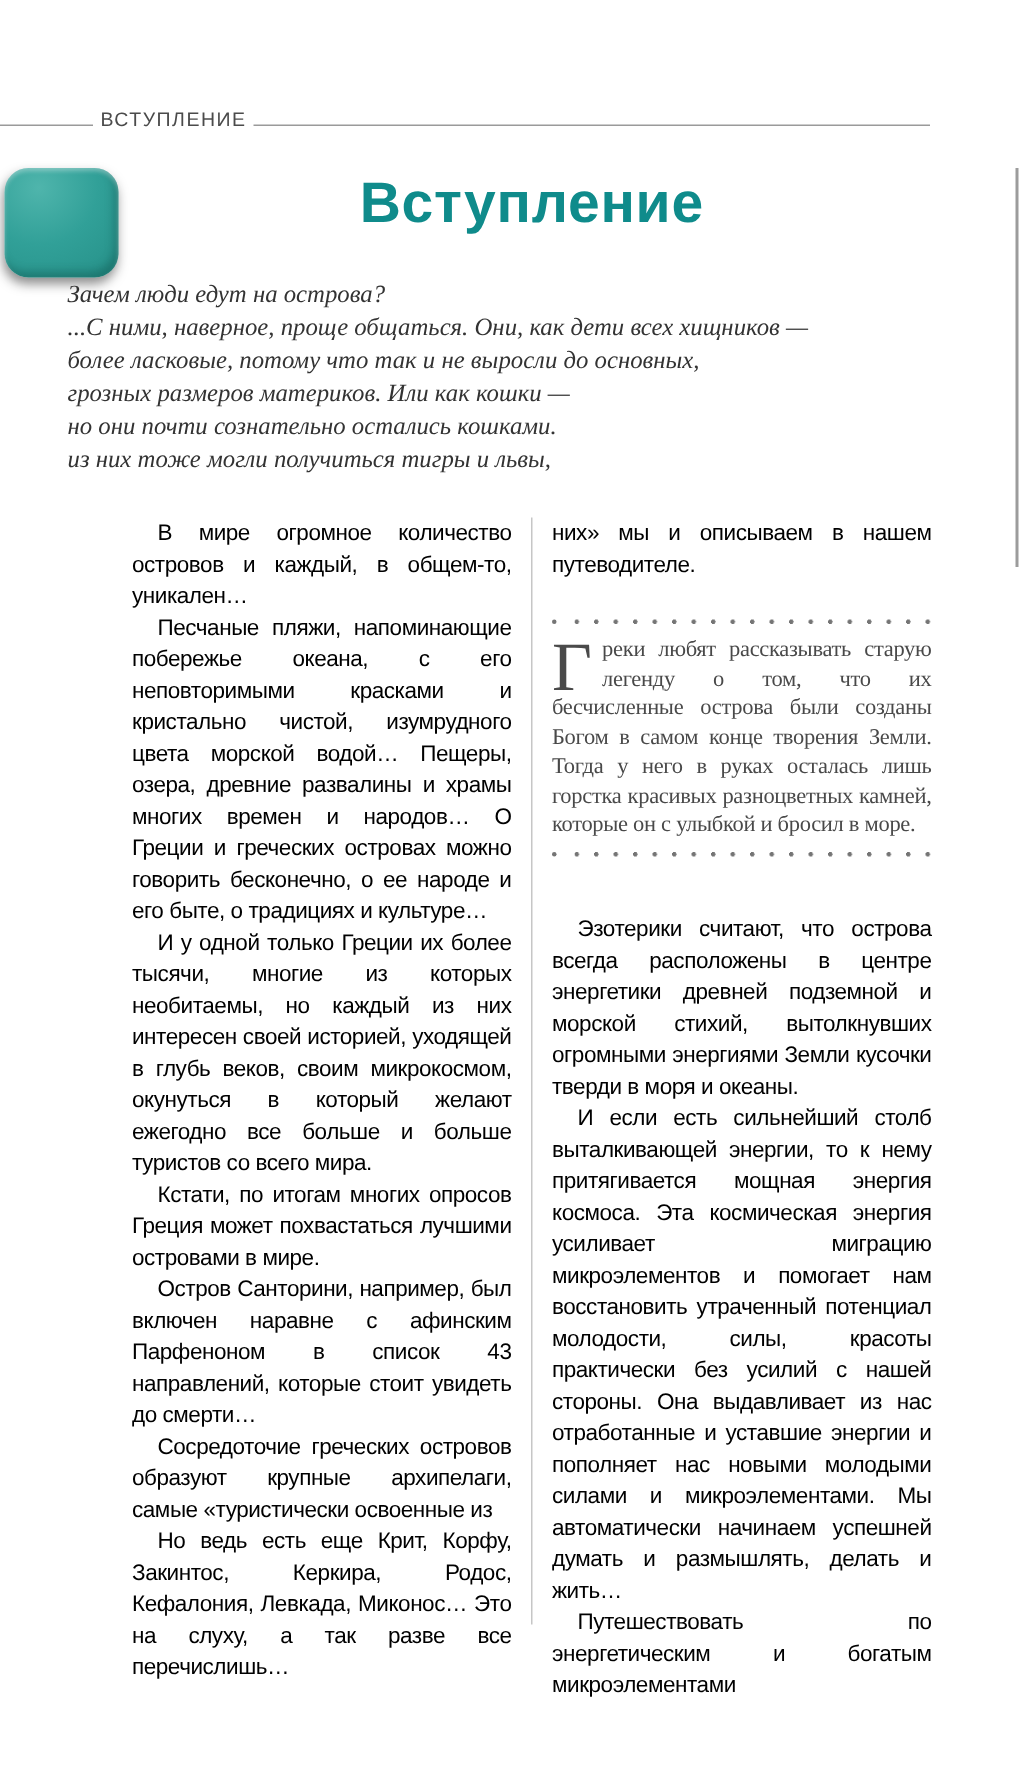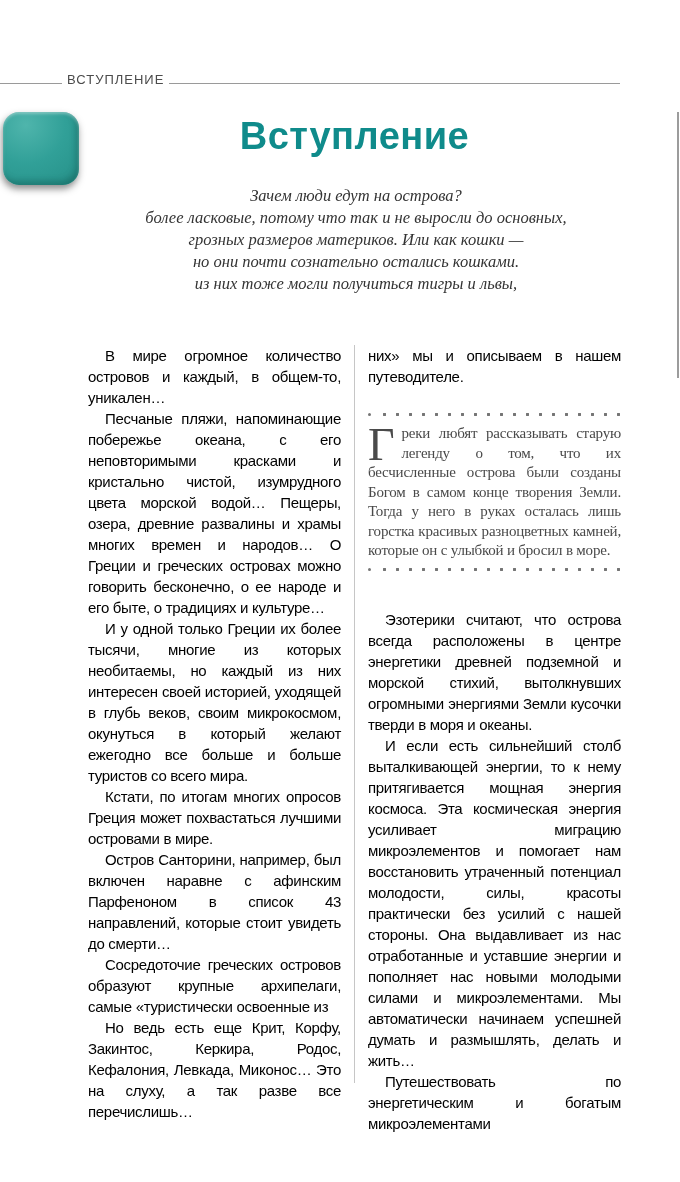--- a/index.html
+++ b/index.html
@@ -40,21 +40,21 @@
   .page-title {
     position:absolute; top:114px; left:88px; width:533px;
     text-align:center; font-size:38px; line-height:44px;
     letter-spacing:0.5px; color:#0f8b8b;
   }
 
   
   .epigraph {
     position:absolute; top:185px; left:45px; width:622px;
     font-family:"Liberation Serif", serif; font-style:italic;
-    font-size:16.5px; line-height:22px; color:#333; text-align:center;
+    font-size:16.5px; line-height:22px; color:#333; text-align:left;
   }
 
   
   .columns {
     position:absolute; top:337px; left:88px; width:533px; height:760px;
     display:flex;
   }
   .col { width:253px; padding-top:8px; }
   .column-divider {
     width:1px; background:#c6c6c6; margin:8px 13px 14px 13px; align-self:stretch;
@@ -94,20 +94,21 @@
 </div>
 
 <div class="chapter-marker"></div>
 
 <div class="edge-line"></div>
 
 <h1 class="page-title">Вступление</h1>
 
 <div class="epigraph">
   <div>Зачем люди едут на острова?</div>
+  <div>...С ними, наверное, проще общаться. Они, как дети всех хищников —</div>
   <div>более ласковые, потому что так и не выросли до основных,</div>
   <div>грозных размеров материков. Или как кошки —</div>
   <div>но они почти сознательно остались кошками.</div>
   <div>из них тоже могли получиться тигры и львы,</div>
 </div>
 
 <div class="columns">
 
   <div class="col">
     <p>В мире огромное количество островов и каждый, в общем-то, уникален…</p>

